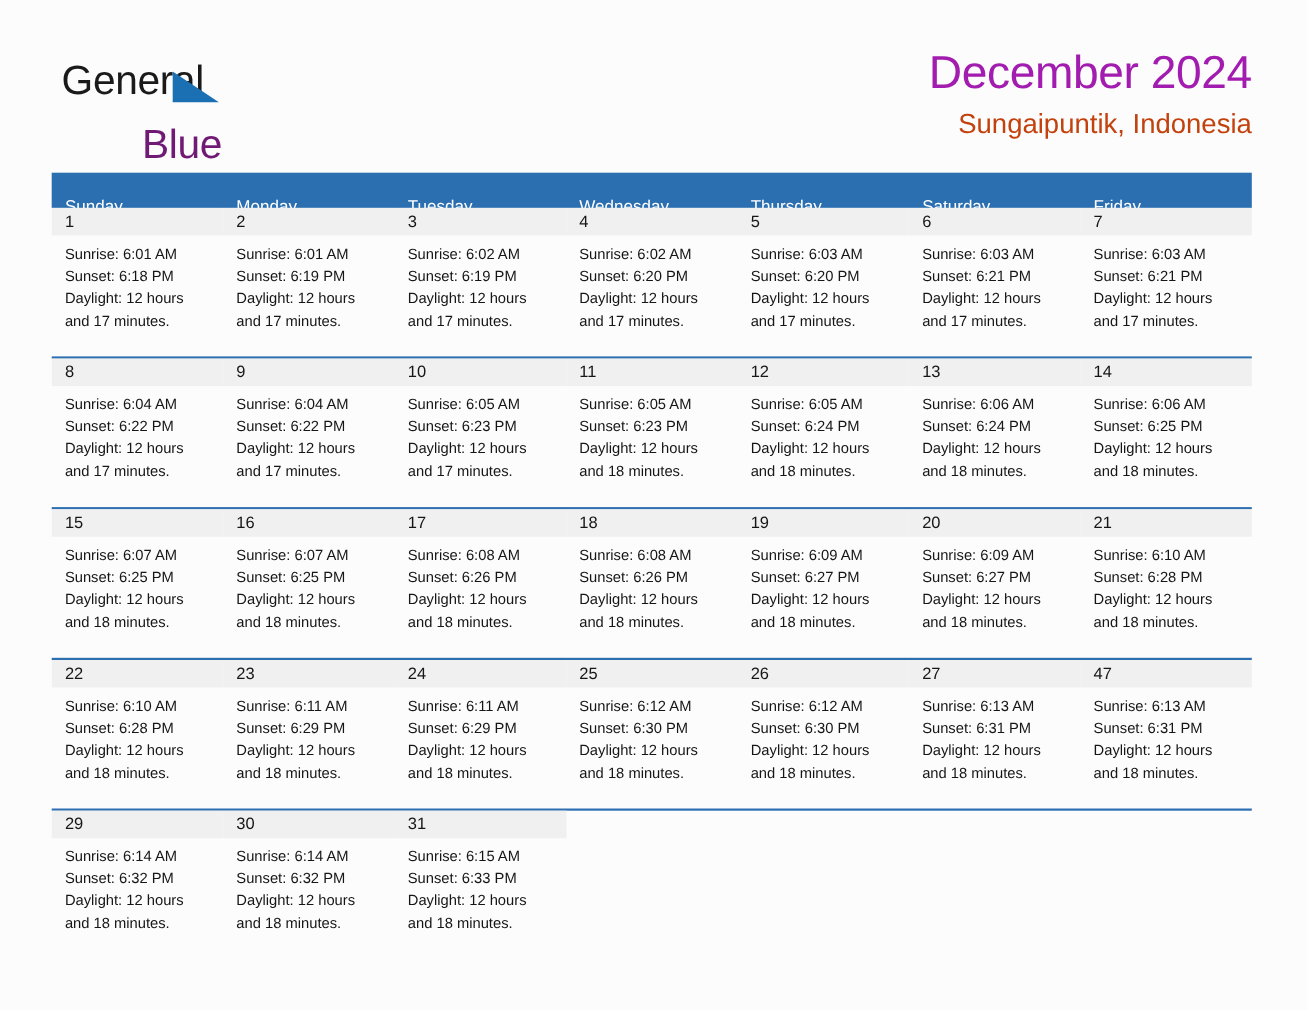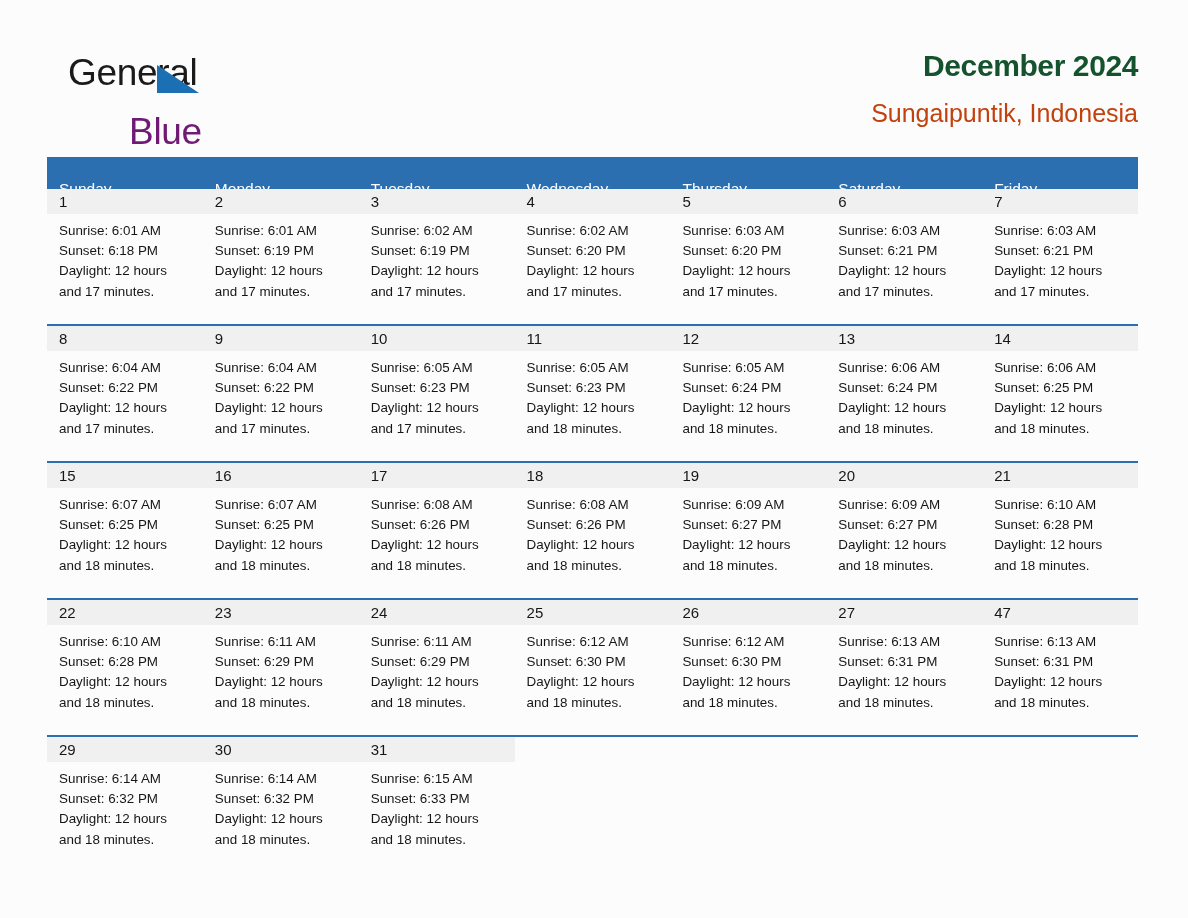--- a/index.html
+++ b/index.html
@@ -31,21 +31,21 @@
   }
   .brand {
     position: absolute;
     left: 9px;
     top: 13px;
     width: 220px;
     height: 80px;
   }
   .brand-general {
     position: absolute;
-    left: 12px;
+    left: 0;
     top: 0;
     font-size: 37px;
     line-height: 40px;
     color: #1a1a1a;
     letter-spacing: -0.3px;
     font-weight: 400;
   }
   .brand-triangle {
     position: absolute;
     left: 101px;
@@ -66,24 +66,24 @@
     font-weight: 400;
     margin-top: 24px;
   }
   .title-block {
     position: absolute;
     right: 0;
     top: 0;
     text-align: right;
   }
   .cal-title {
-    font-size: 30px;
+    font-size: 42px;
     line-height: 52px;
-    color: #14532d;
-    font-weight: 700;
+    color: #a21caf;
+    font-weight: 400;
     letter-spacing: -0.4px;
     margin: 0;
     white-space: nowrap;
   }
   .cal-subtitle {
     font-size: 25px;
     line-height: 34px;
     color: #c2410c;
     font-weight: 400;
     margin: 4px 0 0 0;

